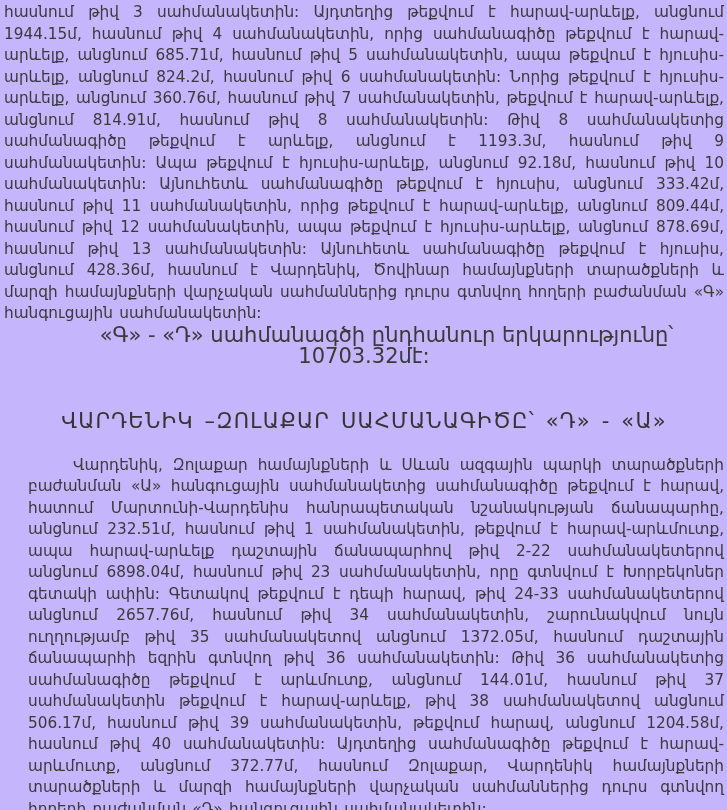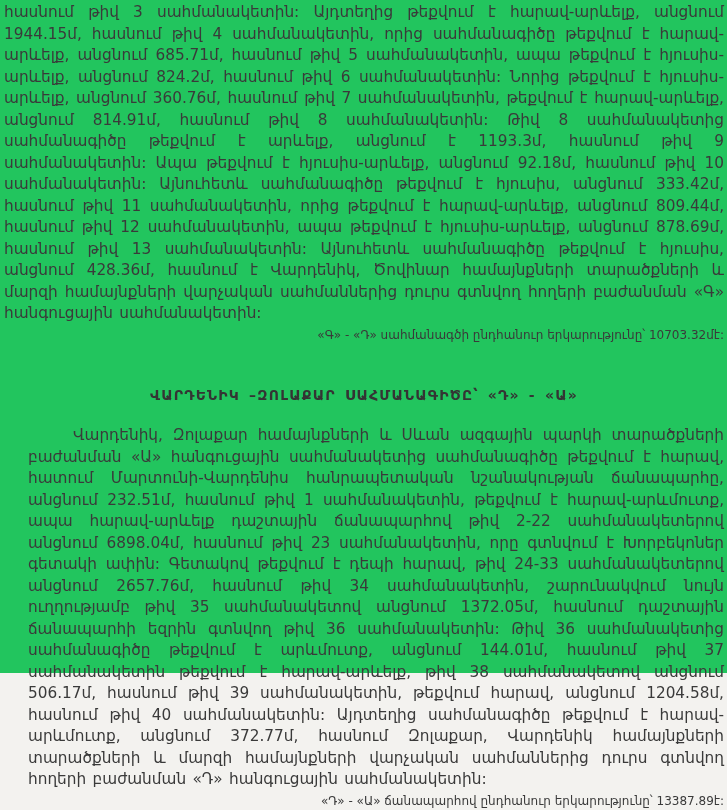--- a/index.html
+++ b/index.html
@@ -10,47 +10,47 @@
     width: 727px;
     height: 810px;
     overflow: hidden;
     background: #f3f2ef;
     font-family: "DejaVu Sans", sans-serif;
     color: #3a3a3a;
   }
   .page {
     box-sizing: border-box;
     width: 727px;
-    height: 673px;
+    height: 810px;
     padding: 2px 3px 2px 4px;
-    background: #22c55e;
+    background: #c4b5fd;
   }
   .para {
     margin: 0;
     font-size: 15.3px;
     line-height: 21.5px;
     text-align: justify;
     text-justify: inter-word;
     word-spacing: 1.5px;
   }
   .para.indent-first {
     text-indent: 45px;
     margin-left: 24px;
   }
   .summary {
     margin: 0;
-    font-size: 12px;
+    font-size: 21px;
     line-height: 21.5px;
     text-indent: 45px;
-    text-align: right;
+    text-align: center;
   }
   .heading {
     margin: 41px 0 22px 0;
-    font-size: 14px;
-    font-weight: bold;
+    font-size: 21px;
+    font-weight: normal;
     text-align: center;
     letter-spacing: 1.2px;
     word-spacing: 3px;
     color: #343434;
   }
 </style>
 </head>
 <body>
 
 <div class="page">

